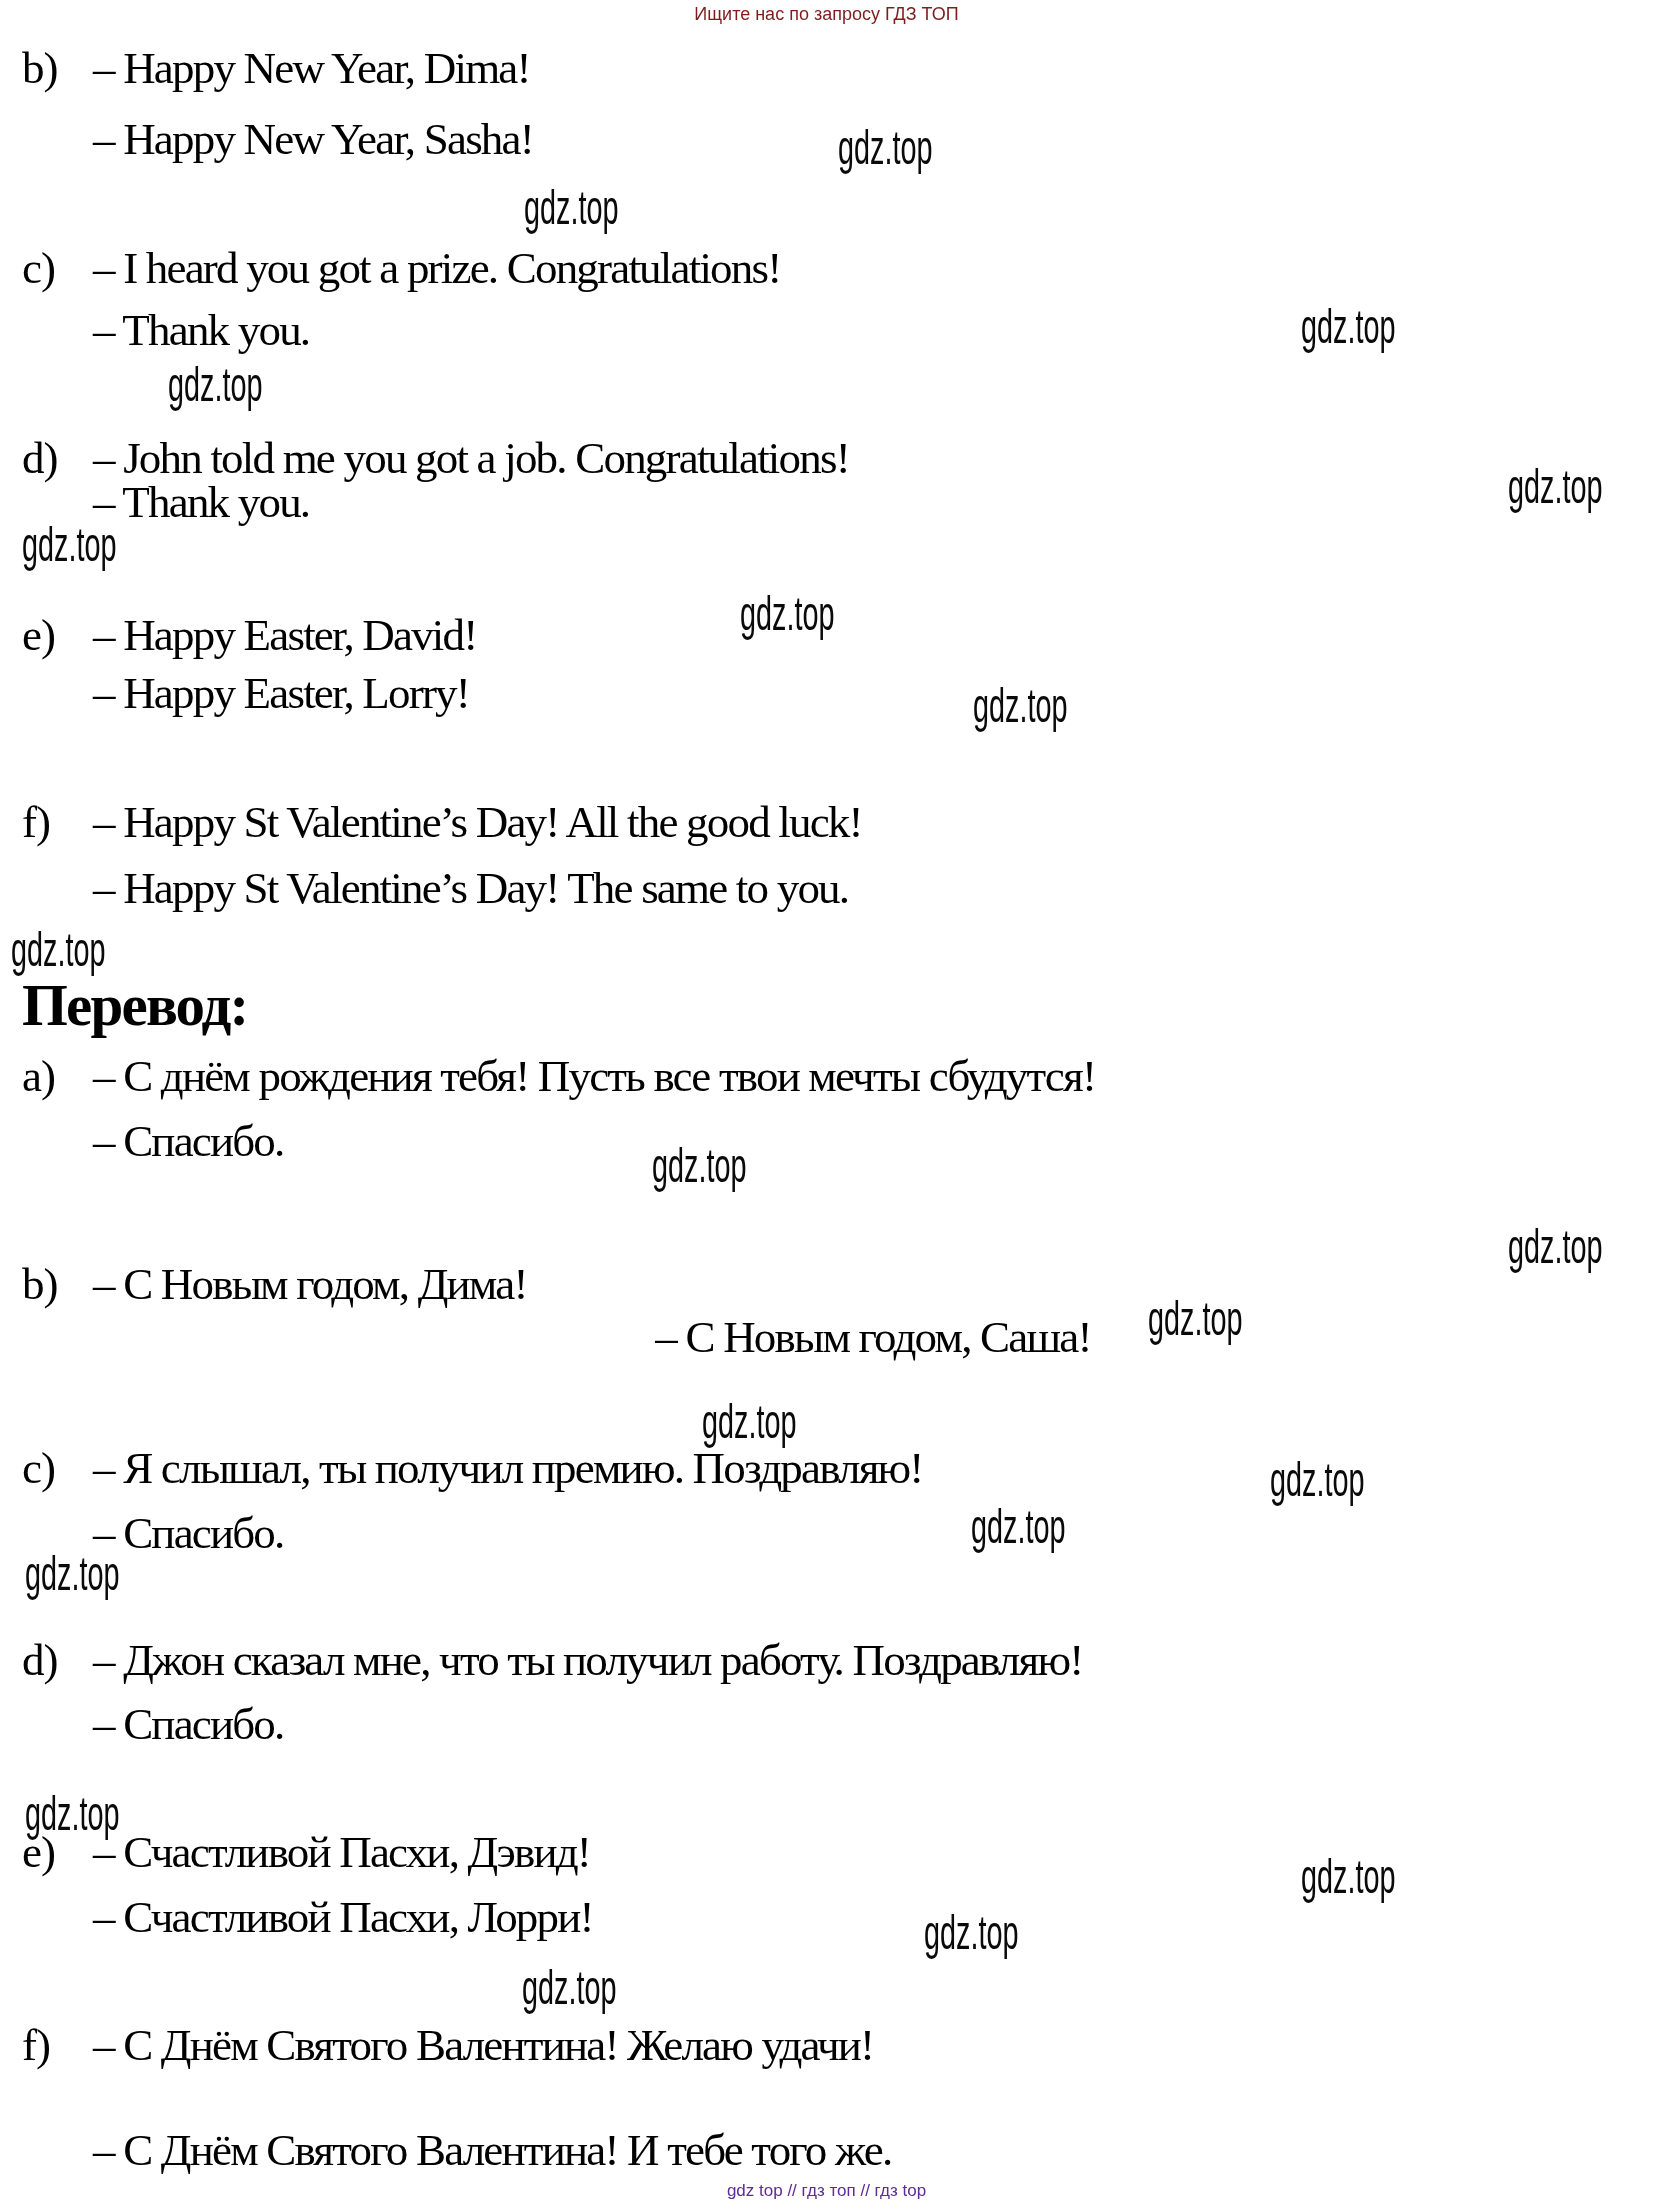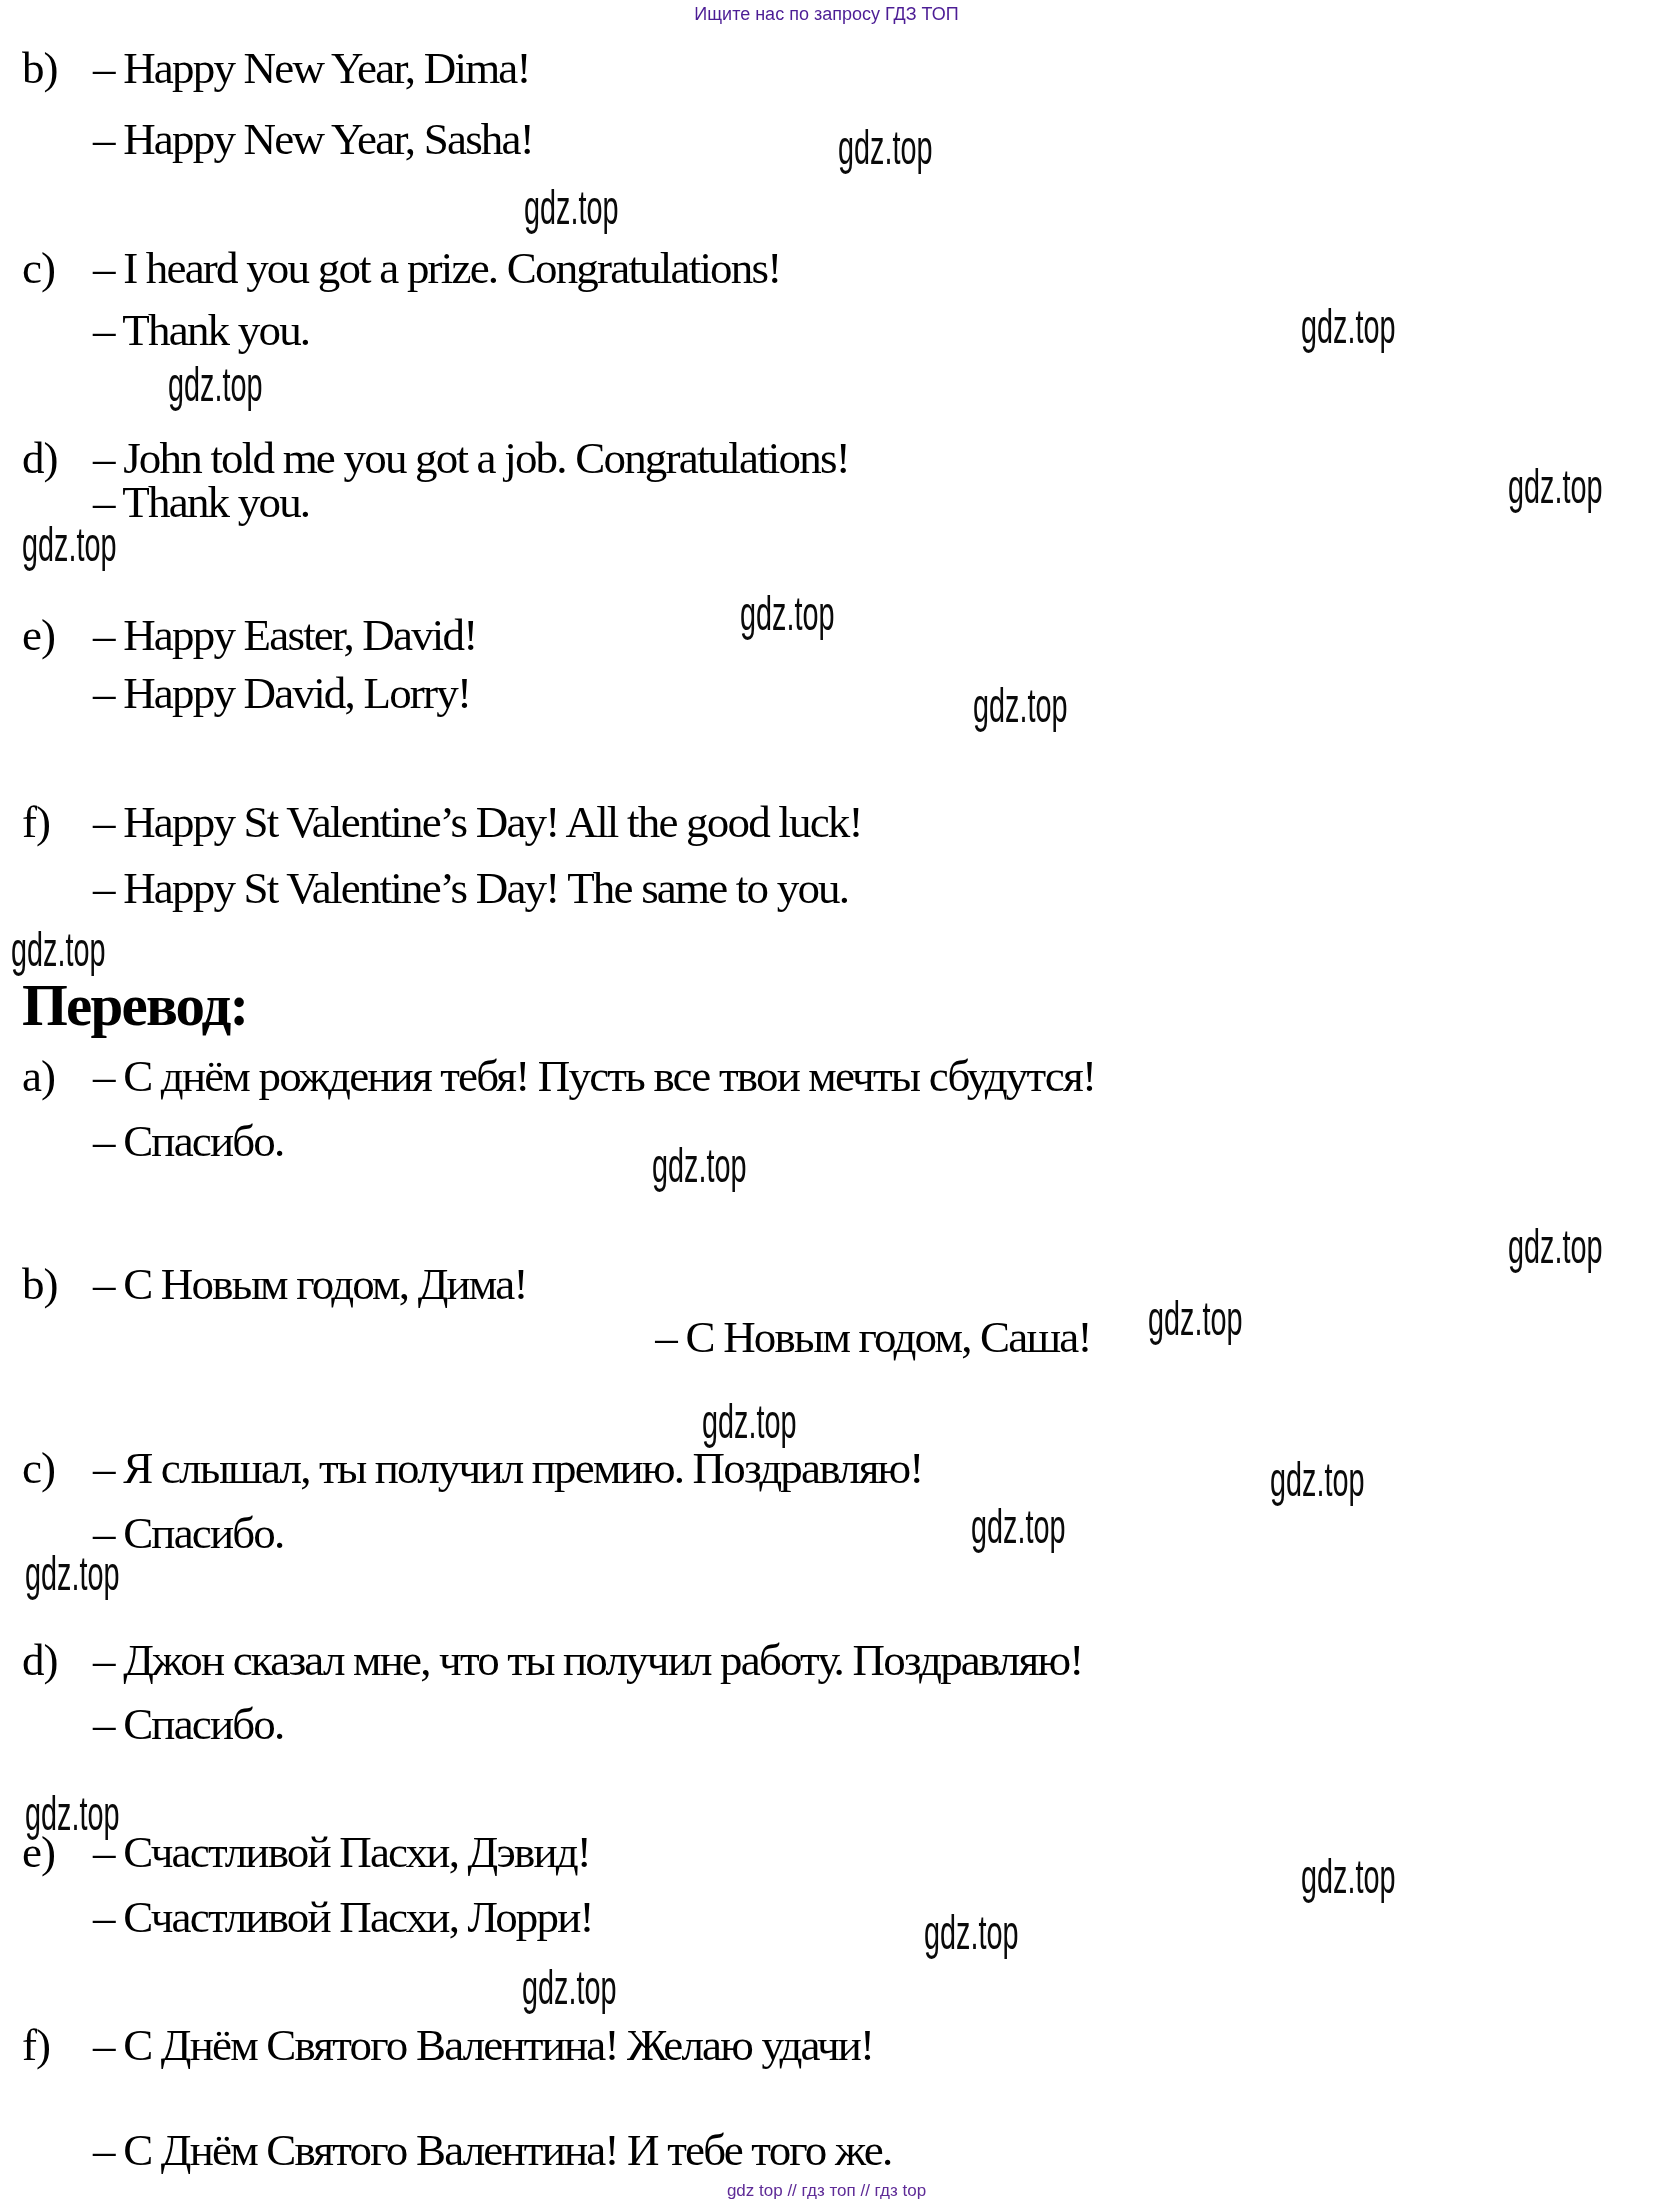--- a/index.html
+++ b/index.html
@@ -101,21 +101,21 @@
     font-family: "Liberation Sans", sans-serif;
     font-size: 17px;
     line-height: 18.7px;
   }
 </style>
 </head>
 <body>
 
 <div class="page">
 
-  <div class="promo" style="color: #4c1d95;">Ищите нас по запросу ГДЗ ТОП</div>
+  <div class="promo" style="color: #7f1d1d;">Ищите нас по запросу ГДЗ ТОП</div>
 
   <div class="row r-eb1">
     <span class="lbl">b)</span><span>– Happy New Year, Dima!</span>
   </div>
   <div class="row cont r-eb2">
     <span>– Happy New Year, Sasha!</span>
   </div>
 
   <div class="row r-ec1">
     <span class="lbl">c)</span><span>– I heard you got a prize. Congratulations!</span>
@@ -128,21 +128,21 @@
     <span class="lbl">d)</span><span>– John told me you got a job. Congratulations!</span>
   </div>
   <div class="row cont r-ed2">
     <span>– Thank you.</span>
   </div>
 
   <div class="row r-ee1">
     <span class="lbl">e)</span><span>– Happy Easter, David!</span>
   </div>
   <div class="row cont r-ee2">
-    <span>– Happy David, Lorry!</span>
+    <span>– Happy Easter, Lorry!</span>
   </div>
 
   <div class="row r-ef1">
     <span class="lbl">f)</span><span>– Happy St Valentine’s Day! All the good luck!</span>
   </div>
   <div class="row cont r-ef2">
     <span>– Happy St Valentine’s Day! The same to you.</span>
   </div>
 
   <div class="heading r-head">Перевод:</div>

